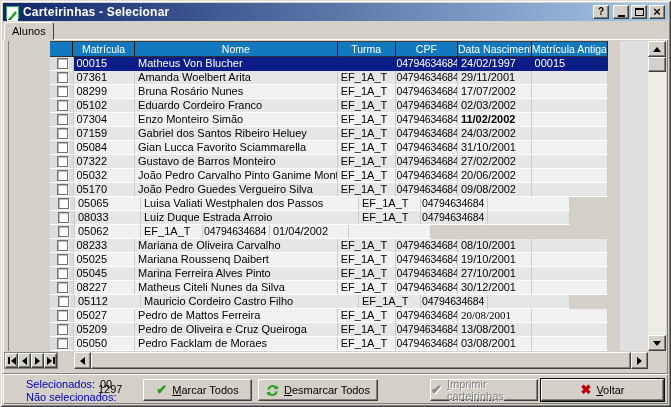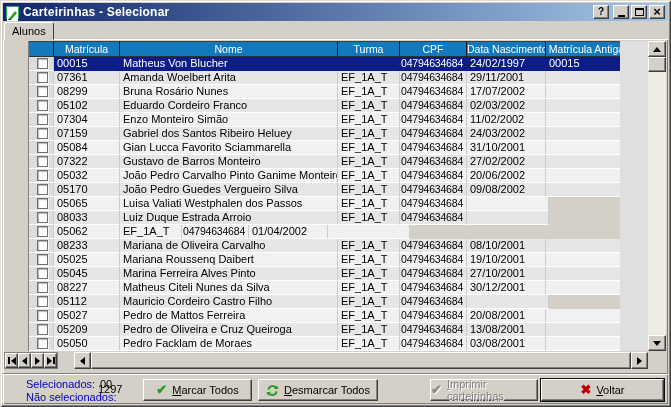--- a/index.html
+++ b/index.html
@@ -32,21 +32,21 @@
     position:absolute;left:4px;top:22px;height:18px;padding:2px 7px 0 7px;
     background:#D4D0C8;font-size:11px;color:#000;
     border:1px solid;border-color:#fff #404040 #D4D0C8 #fff;
     border-radius:3px 3px 0 0;z-index:3;
   }
   #tabpage{
     position:absolute;left:3px;top:39px;right:3px;bottom:3px;background:#D4D0C8;
     box-shadow:inset 1px 1px 0 #fff,inset -1px -1px 0 #808080;z-index:1;
   }
   
-  #grid{position:absolute;left:28px;top:41px;width:600px;z-index:2;border-left:1px solid #808080;}
+  #grid{position:absolute;left:8px;top:41px;width:600px;z-index:2;border-left:1px solid #808080;padding-left:41px;}
   #grid-header{display:flex;height:16px;}
   .hdr-cell{
     height:16px;background:var(--header_bg);color:#fff;font-size:10.5px;line-height:15px;
     text-align:center;border-right:1px solid #101010;border-top:1px solid #404040;border-bottom:1px solid #303030;
     overflow:hidden;white-space:nowrap;
   }
   .grid-row{display:flex;height:14px;}
   .cell{
     height:14px;border-right:1px solid #CCCCCC;border-bottom:1px solid #FFFFFF;
     font-size:11px;line-height:13px;color:#000;padding:0 0 0 3px;
@@ -195,21 +195,21 @@
           <div class="cell c-matricula-antiga" style="width: 82px;"></div>
         </div>
         <div class="grid-row bgA">
           <div class="cell cb-cell" style="width: 25px;">
             <div class="checkbox"></div>
           </div>
           <div class="cell c-matricula" style="width: 66px;">07304</div>
           <div class="cell c-nome" style="width: 218px;">Enzo Monteiro Simão</div>
           <div class="cell c-turma" style="width: 62px;">EF_1A_T</div>
           <div class="cell c-cpf" style="width: 67px;">04794634684</div>
-          <div class="cell c-data-nascimento" style="width: 79px;">11/02/2002</div>
+          <div class="cell c-data-nascimento" style="width: 79px; font-weight: bold;">11/02/2002</div>
           <div class="cell c-matricula-antiga" style="width: 82px;"></div>
         </div>
         <div class="grid-row bgB">
           <div class="cell cb-cell" style="width: 25px;">
             <div class="checkbox"></div>
           </div>
           <div class="cell c-matricula" style="width: 66px;">07159</div>
           <div class="cell c-nome" style="width: 218px;">Gabriel dos Santos Ribeiro Heluey</div>
           <div class="cell c-turma" style="width: 62px;">EF_1A_T</div>
           <div class="cell c-cpf" style="width: 67px;">04794634684</div>
@@ -345,21 +345,21 @@
           <div class="cell c-matricula-antiga" style="width: 82px;"></div>
         </div>
         <div class="grid-row bgA">
           <div class="cell cb-cell" style="width: 25px;">
             <div class="checkbox"></div>
           </div>
           <div class="cell c-matricula" style="width: 66px;">05027</div>
           <div class="cell c-nome" style="width: 218px;">Pedro de Mattos Ferreira</div>
           <div class="cell c-turma" style="width: 62px;">EF_1A_T</div>
           <div class="cell c-cpf" style="width: 67px;">04794634684</div>
-          <div class="cell c-data-nascimento" style="width: 79px;">20/08/2001</div>
+          <div class="cell c-data-nascimento" style="width: 79px; font-family: Liberation Serif, serif;">20/08/2001</div>
           <div class="cell c-matricula-antiga" style="width: 82px;"></div>
         </div>
         <div class="grid-row bgB">
           <div class="cell cb-cell" style="width: 25px;">
             <div class="checkbox"></div>
           </div>
           <div class="cell c-matricula" style="width: 66px;">05209</div>
           <div class="cell c-nome" style="width: 218px;">Pedro de Oliveira e Cruz Queiroga</div>
           <div class="cell c-turma" style="width: 62px;">EF_1A_T</div>
           <div class="cell c-cpf" style="width: 67px;">04794634684</div>

